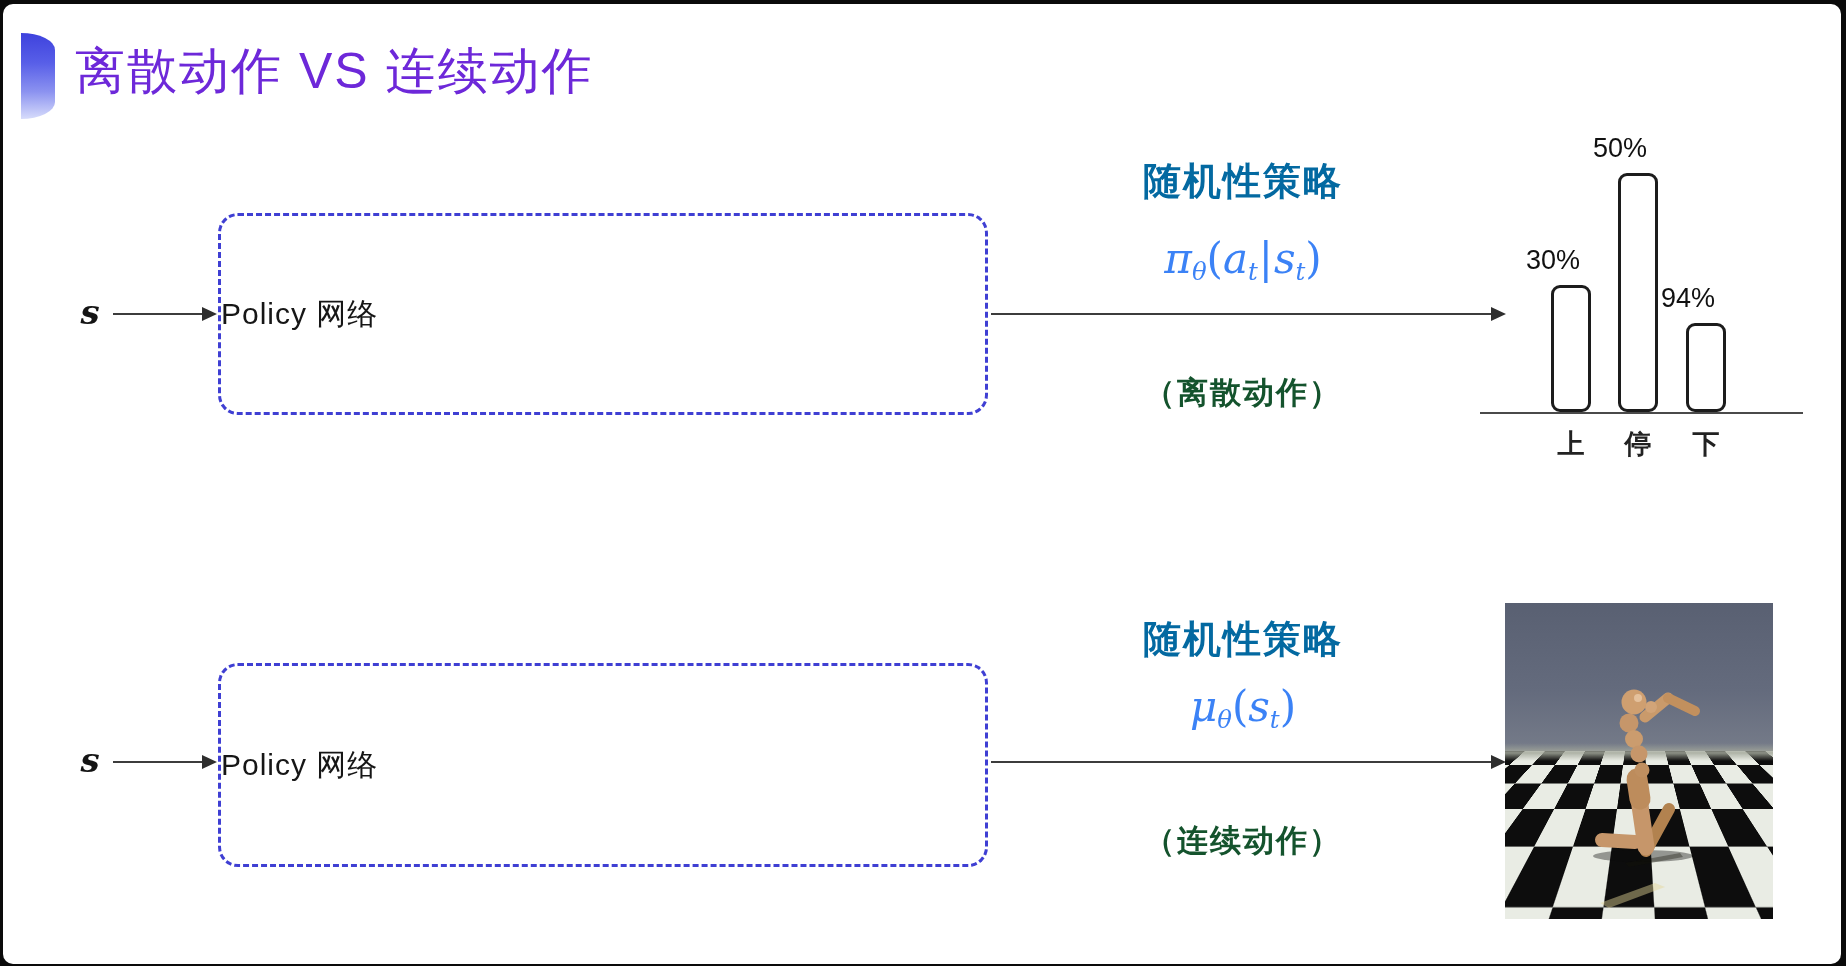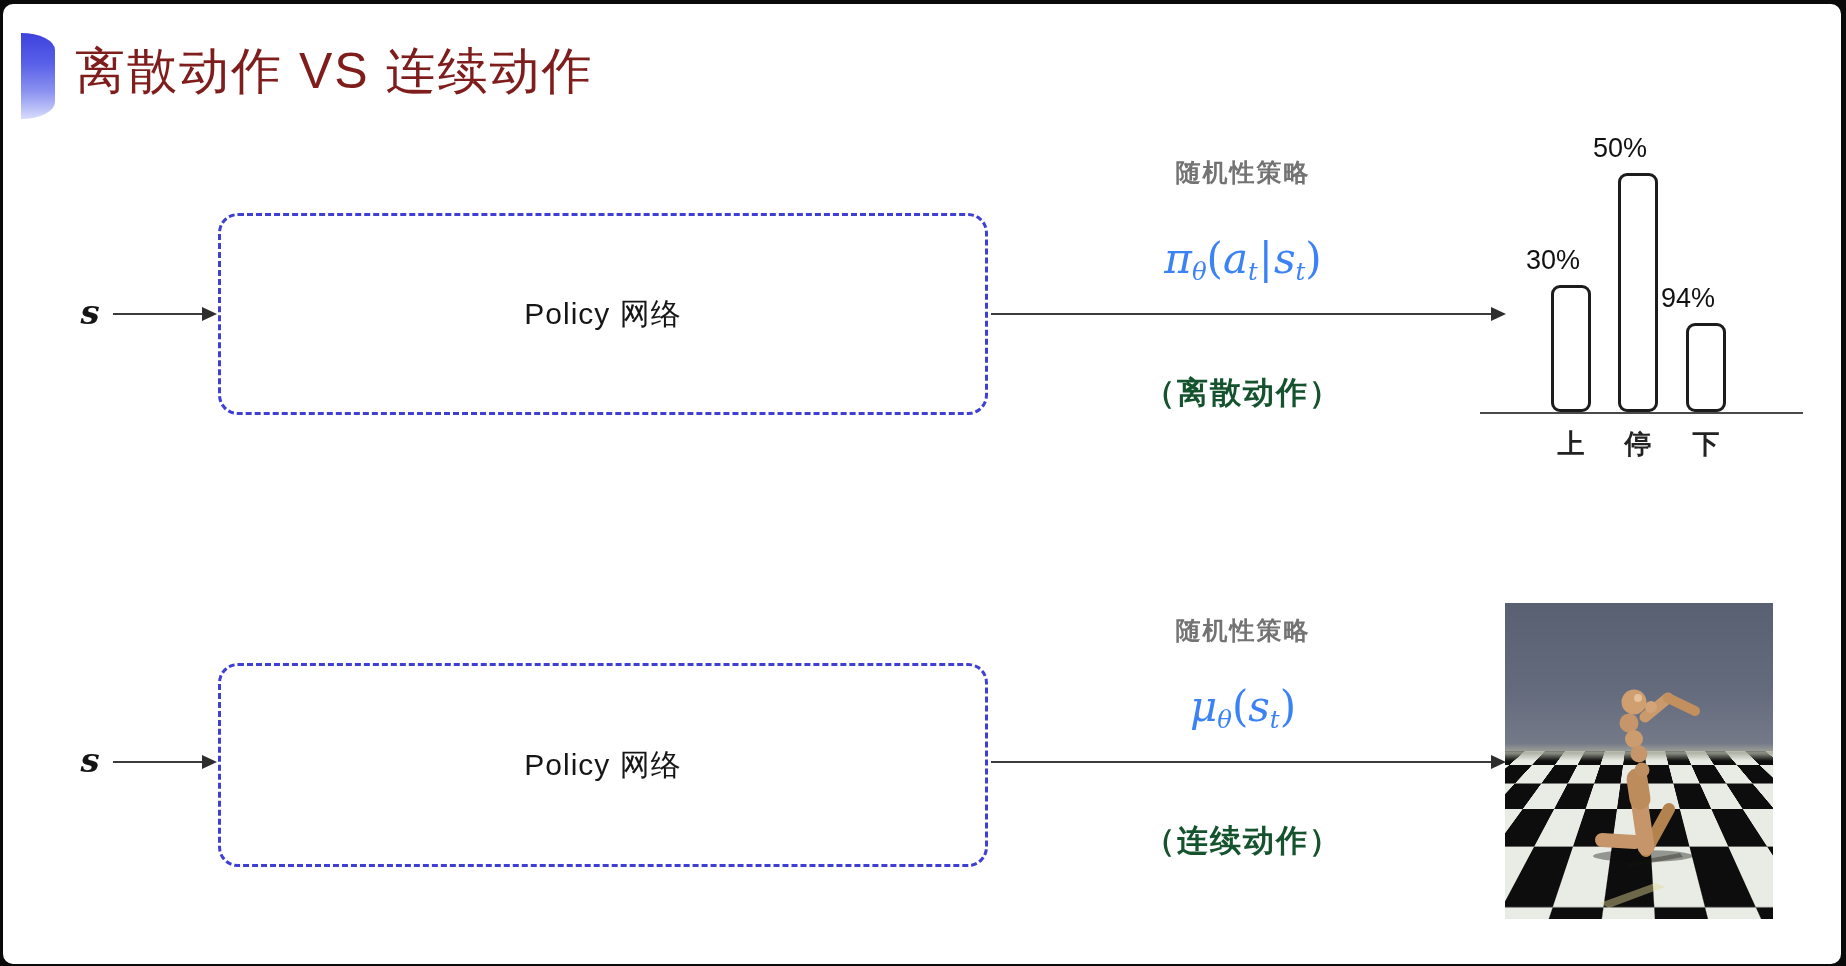--- a/index.html
+++ b/index.html
@@ -12,43 +12,43 @@
     background:#ffffff;border-radius:10px;overflow:hidden;
   }
   
   .deco{
     position:absolute;left:18px;top:29px;width:34px;height:86px;
     background:linear-gradient(180deg,#3e42dd 0%,#585fe8 35%,#8b92f0 68%,#d7dcfb 100%);
     border-radius:0 86px 86px 0 / 0 43px 43px 0;
   }
   .title{
     position:absolute;left:72px;top:38px;font-size:50px;line-height:58px;
-    color:#7f1d1d;letter-spacing:2px;white-space:nowrap;
+    color:#6d28d9;letter-spacing:2px;white-space:nowrap;
   }
   
   .s-label{
     position:absolute;width:40px;text-align:center;
     font-family:"DejaVu Serif",serif;font-style:italic;font-weight:bold;
     font-size:34px;color:#141414;
   }
   .shaft{position:absolute;height:2px;background:#3c3c3c;}
   .head{
     position:absolute;width:0;height:0;
     border-top:7px solid transparent;border-bottom:7px solid transparent;
     border-left:15px solid #2e2e2e;
   }
   .pbox{
     position:absolute;left:215px;width:770px;
     border:3px dashed #3f3fd3;border-radius:20px;
-    display:flex;align-items:center;justify-content:center;
+    display:flex;align-items:center;
     box-sizing:border-box;background:#fff;
   }
   .pbox-label{font-size:30px;color:#161616;letter-spacing:1px;}
   .rcol{position:absolute;left:1005px;width:470px;text-align:center;white-space:nowrap;}
-  .ptitle{font-size:25px;font-weight:bold;color:#737373;letter-spacing:2px;}
+  .ptitle{font-size:38px;font-weight:bold;color:#0369a1;letter-spacing:2px;}
   .formula{
     font-family:"DejaVu Serif",serif;font-size:42px;color:#3b82f6;
   }
   .formula .it{font-style:italic;}
   .formula sub{font-size:0.58em;font-style:italic;vertical-align:-0.28em;line-height:0;}
   .formula .par{font-style:normal;}
   .formula .pipe{font-style:normal;padding:0 1px;}
   .caption{font-size:31px;font-weight:bold;color:#14532d;letter-spacing:2px;}
   
   .chart{position:absolute;left:1477px;top:110px;width:323px;height:360px;}

